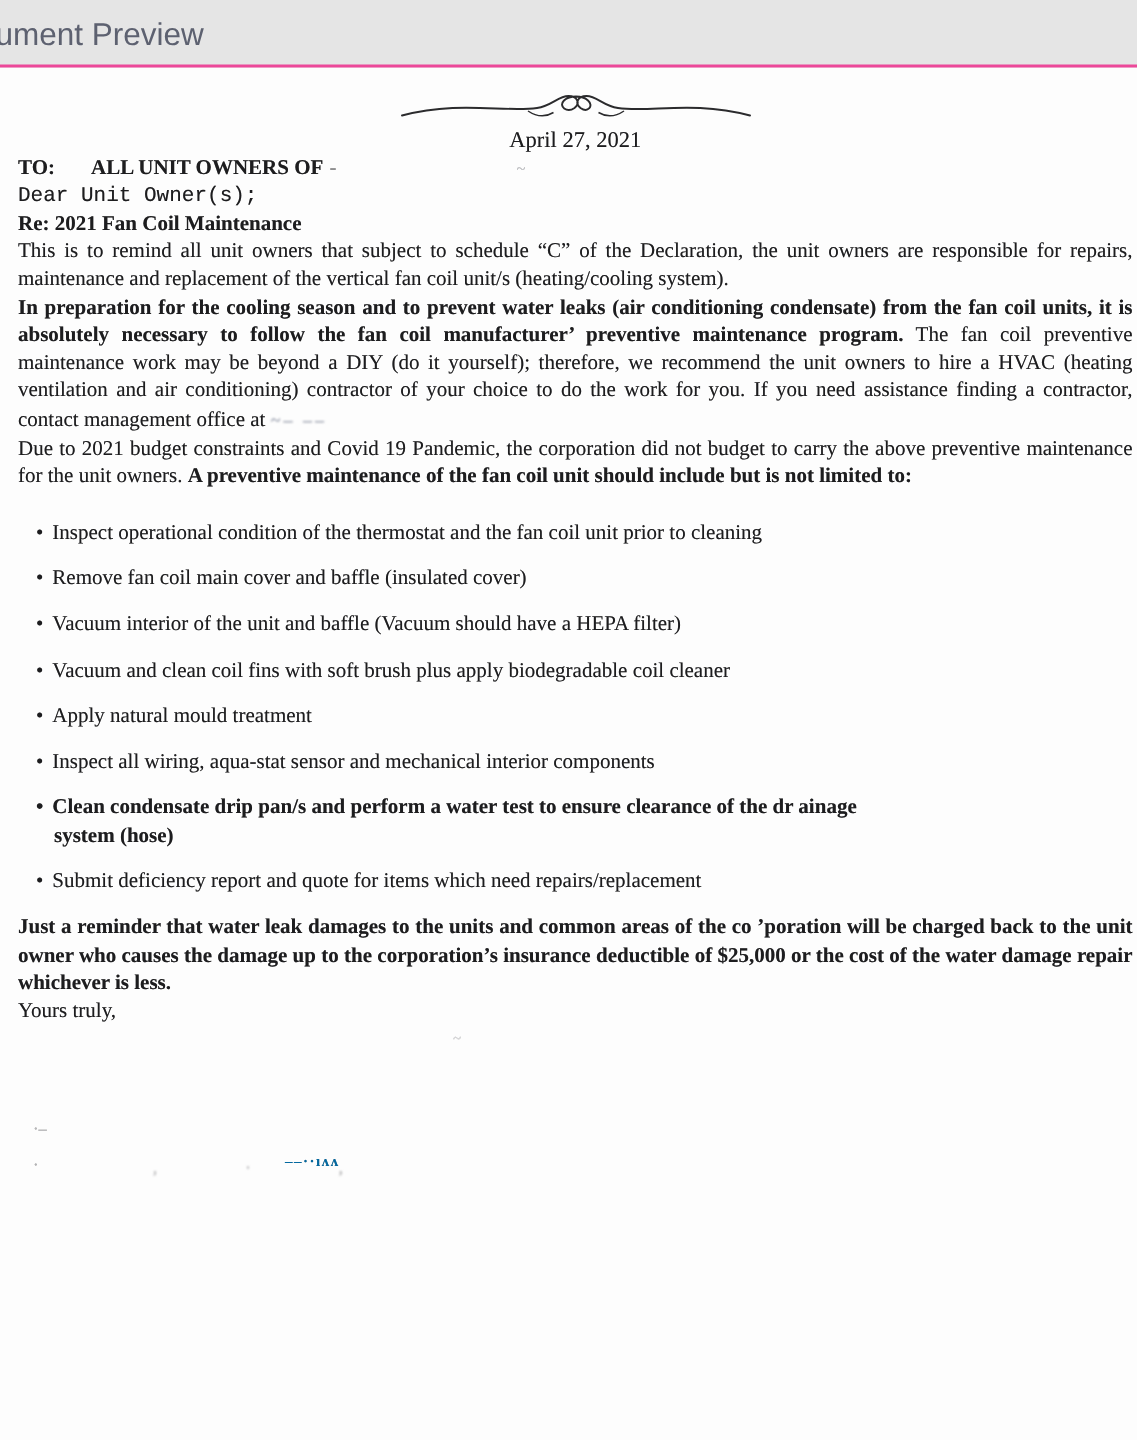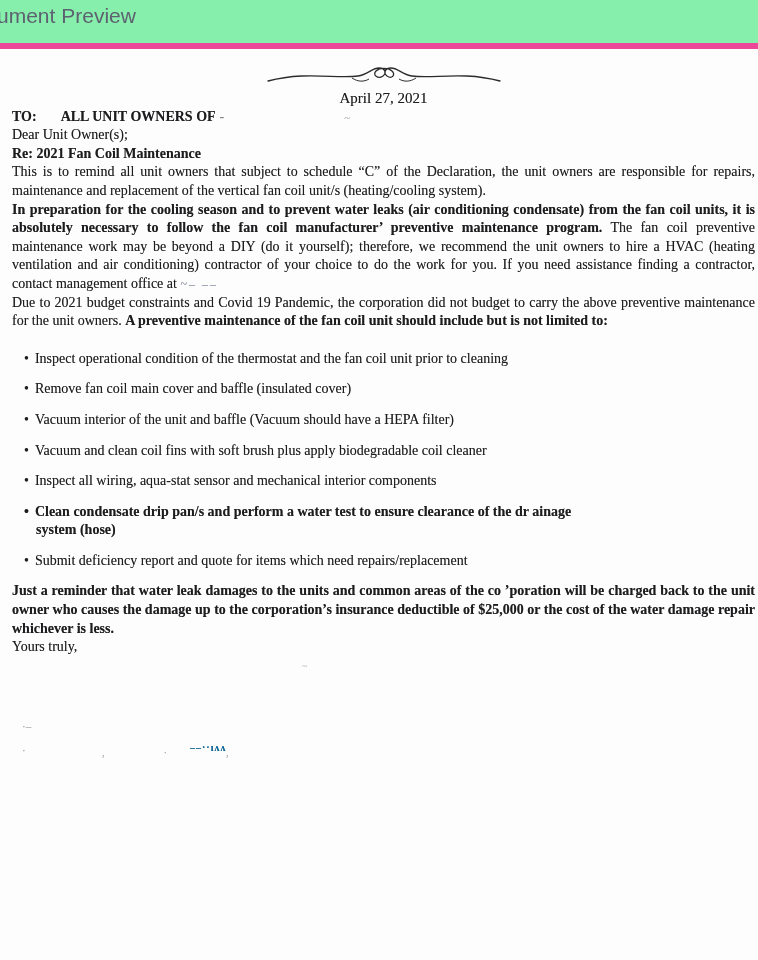--- a/index.html
+++ b/index.html
@@ -2,22 +2,22 @@
 <html><head>
 <meta charset="utf-8">
 <style>
   html,body { margin:0; padding:0; background:#ffffff; }
   .screen {
     width:758px; height:960px; overflow:hidden; background:#fdfdfd;
     position:relative; font-family:"Liberation Serif", serif;
   }
   
   .topbar {
-    height:43px; background:#86efac; border-bottom:6px solid #ec4899;
-    display:flex; align-items:flex-start; overflow:hidden;
+    height:43px; background:#e5e5e5; border-bottom:2px solid #ec4899;
+    display:flex; align-items:center; overflow:hidden;
   }
   .topbar-title {
     font-family:"Liberation Sans", sans-serif; font-weight:400;
     font-size:21px; color:#5d6170; margin:4px 0 0 -3px; white-space:nowrap;
   }
   
   .page {
     padding:14px 3px 0 12px;
     font-size:14px; line-height:18.6px; color:#1d1d1f;
     text-shadow:0 0 .4px rgba(20,20,20,.45);
@@ -25,21 +25,21 @@
   .page p { margin:0; }
   .b { font-weight:700;margin-top:36px; }
   .justify { text-align:justify; }
   .flourish { text-align:center; }
   .flourish svg { display:block; margin:0 auto; }
   .date { text-align:center; margin-top:9px; font-size:15px; }
   .to { margin-top:24px; }
   .to-label { margin-right:24px; }
   .to-suffix { opacity:.55; font-weight:400; margin-left:4px; }
   .artifact { color:#cdced2; font-weight:400; margin-left:120px; font-size:11px; }
-  .sal { margin-top:19px; }
+  .sal { margin-top:19px;font-family:Liberation Mono, monospace; }
   .subject { margin-top:18px; }
   .p1 { margin-top:18px; }
   .p2 { margin-top:18px; }
   .p3 { margin-top:19px; }
   .office-redacted {
     color:#9aa1b6; filter:blur(.6px); letter-spacing:2px; font-size:12px;
   }
   .bullets { margin:19px 0 0 0; padding:0; list-style:none; text-align:left; }
   .bullets li { margin:12px; }
   .bullets .dot { margin-right:6px; }
@@ -100,20 +100,21 @@
 
     <p class="p3 justify">
       <span>Due to 2021 budget constraints and Covid 19 Pandemic, the corporation did not budget to carry the above preventive maintenance for the unit owners. </span><span class="b">A preventive maintenance of the fan coil unit should include but is not limited to:</span>
     </p>
 
     <ul class="bullets">
       <li><span class="dot">•</span><span>Inspect operational condition of the thermostat and the fan coil unit prior to cleaning</span></li>
       <li><span class="dot">•</span><span>Remove fan coil main cover and baffle (insulated cover)</span></li>
       <li><span class="dot">•</span><span>Vacuum interior of the unit and baffle (Vacuum should have a HEPA filter)</span></li>
       <li><span class="dot">•</span><span>Vacuum and clean coil fins with soft brush plus apply biodegradable coil cleaner</span></li>
+      <li><span class="dot">•</span><span>Apply natural mould treatment</span></li>
       <li><span class="dot">•</span><span>Inspect all wiring, aqua-stat sensor and mechanical interior components</span></li>
       <li class="b"><span class="dot">•</span><span>Clean condensate drip pan/s and perform a water test to ensure clearance of the dr ainage</span><br><span class="wrap2">system (hose)</span></li>
       <li><span class="dot">•</span><span>Submit deficiency report and quote for items which need repairs/replacement</span></li>
     </ul>
 
     <p class="p4 justify b">
       <span>Just a reminder that water leak damages to the units and common areas of the co ’poration will be charged back to the unit owner who causes the damage up to the corporation’s insurance deductible of $25,000 or the cost of the water damage repair whichever is less.</span>
     </p>
 
     <p class="closing">Yours truly,</p>

